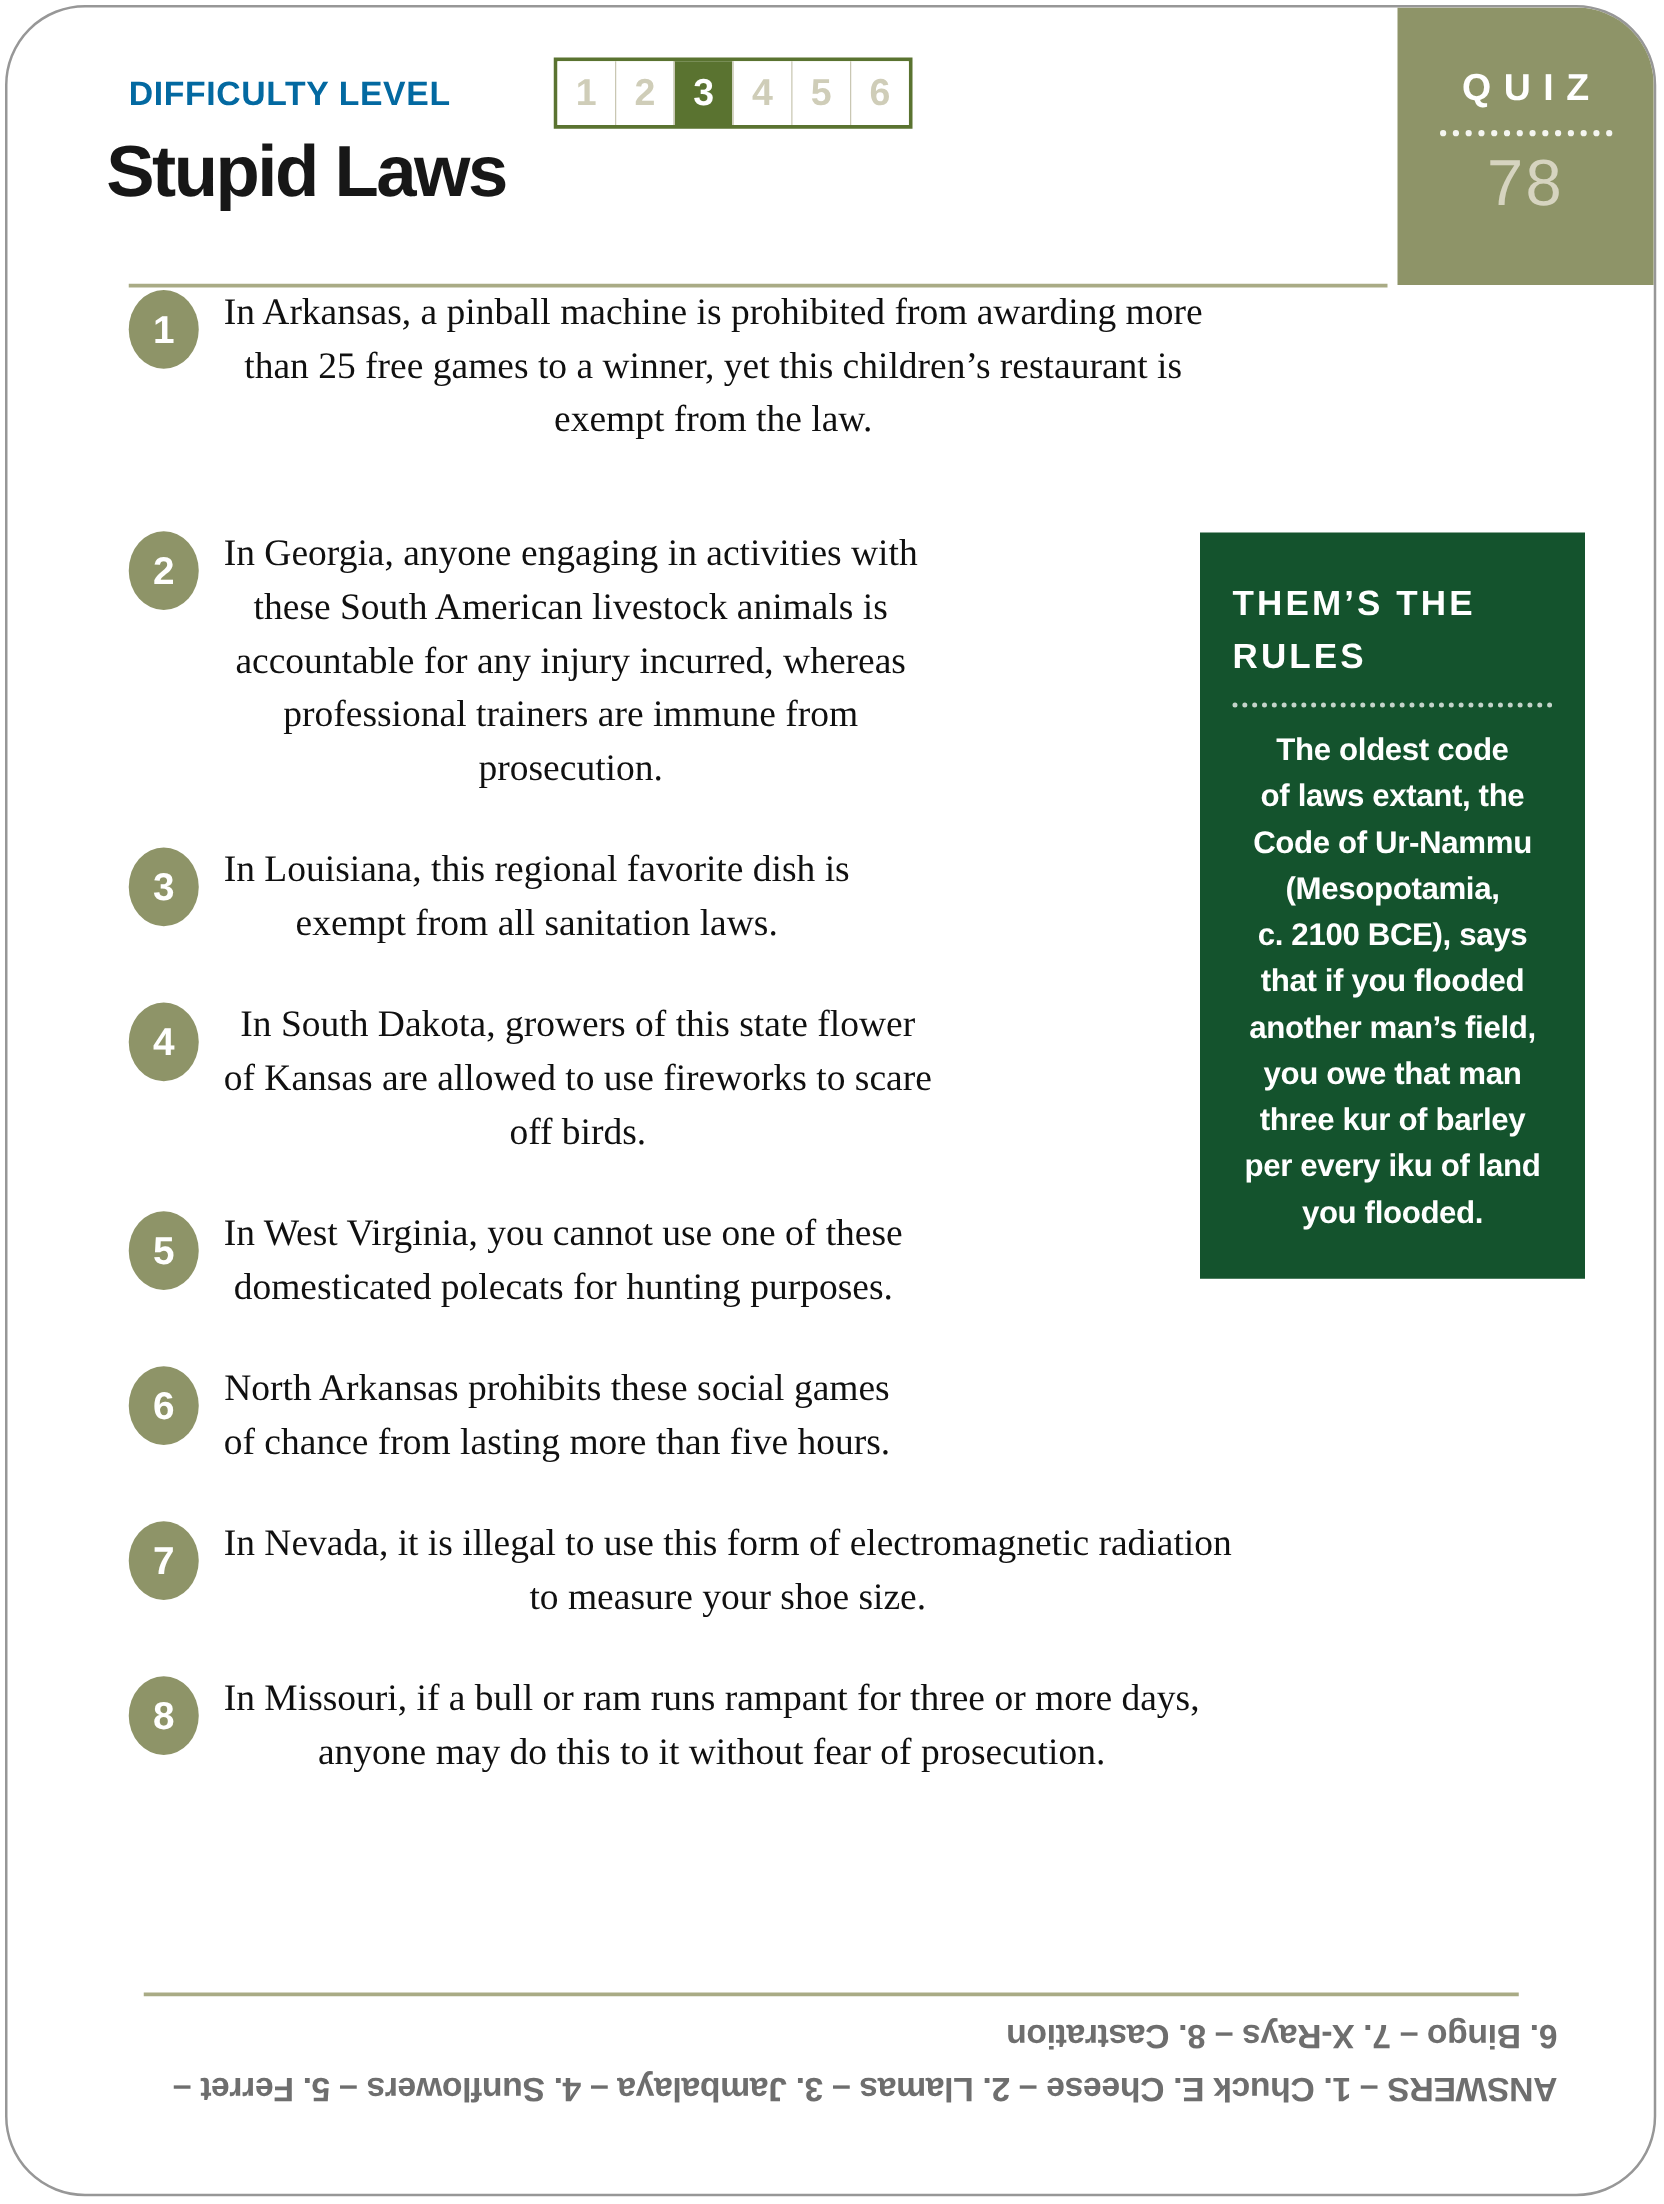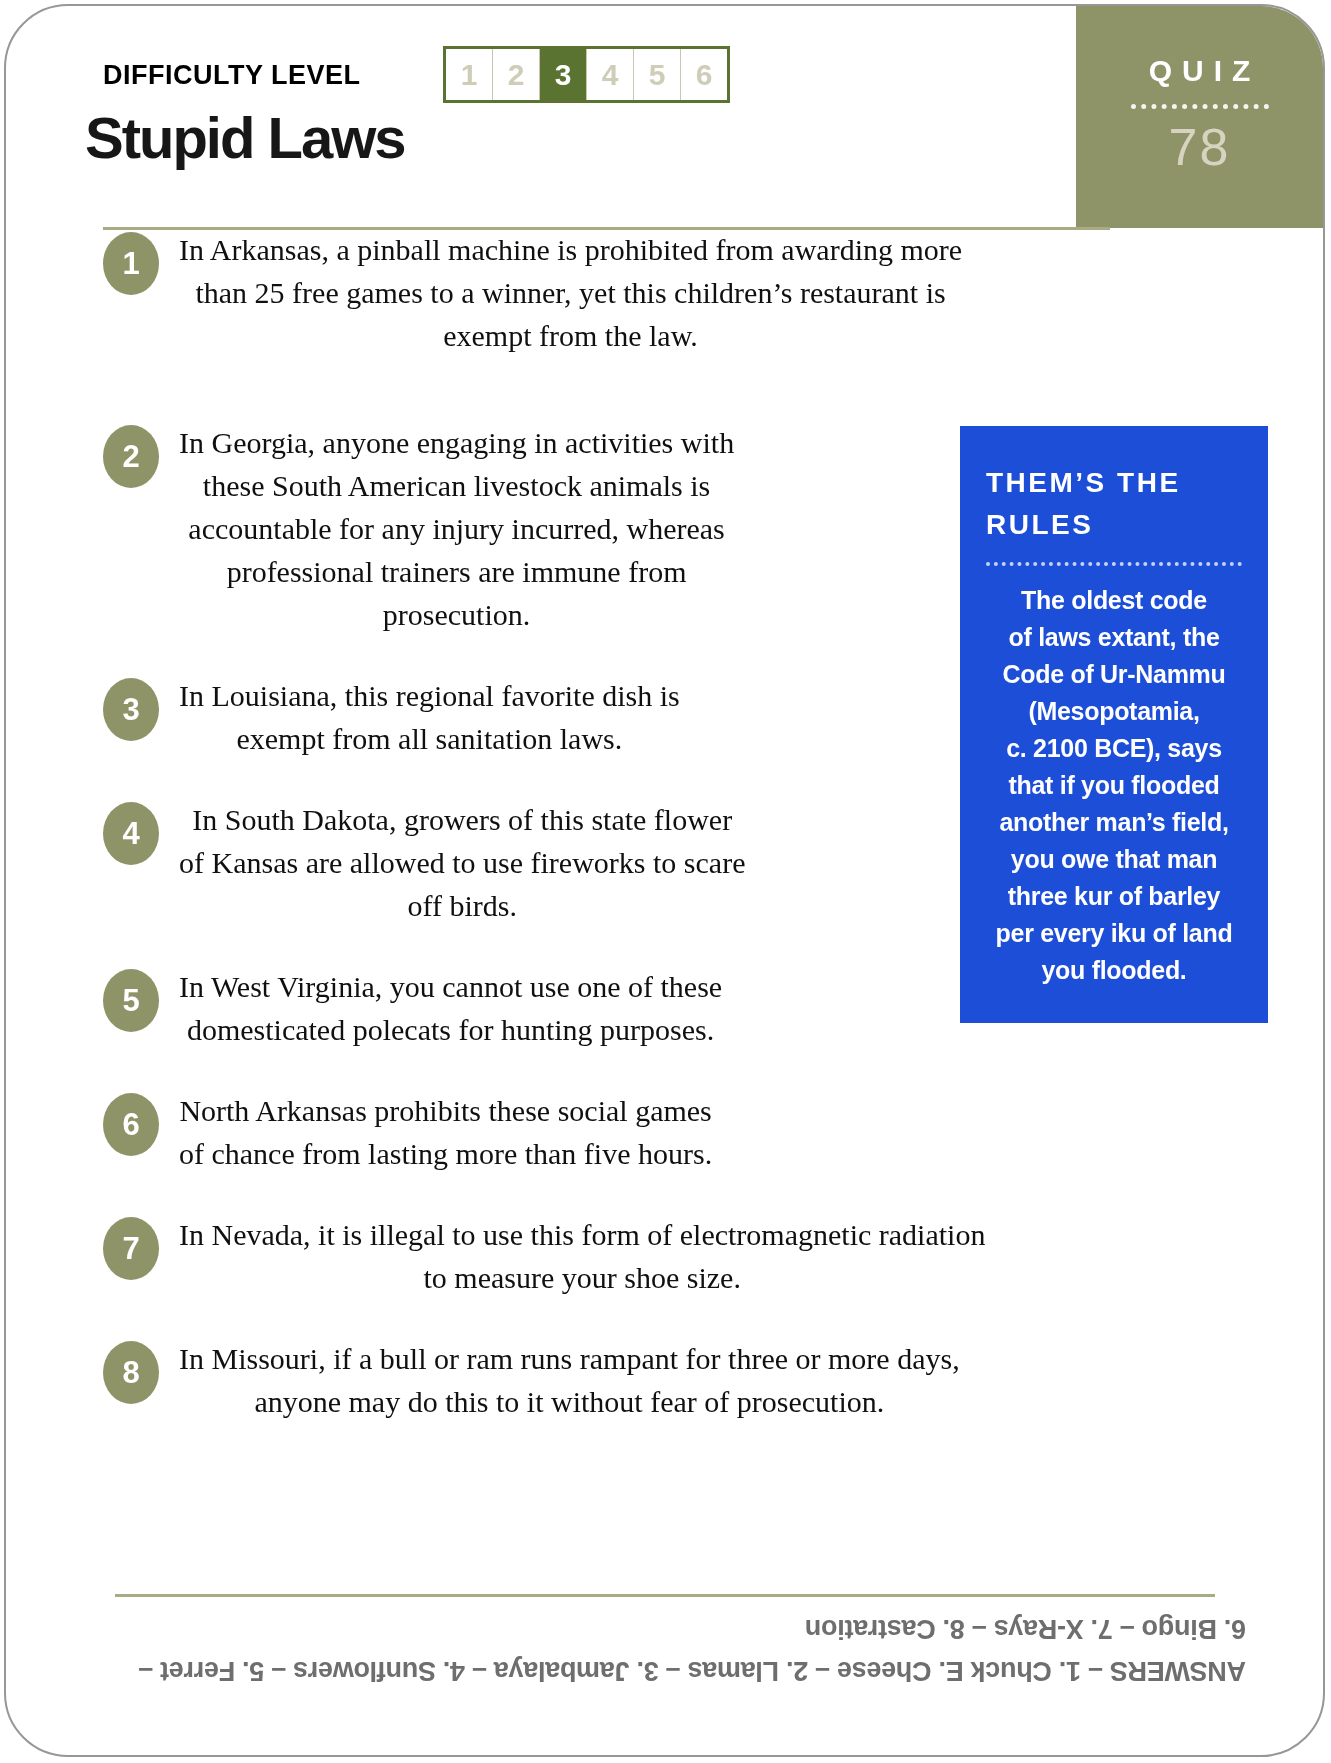--- a/index.html
+++ b/index.html
@@ -9,41 +9,41 @@
     -webkit-font-smoothing:antialiased;
   }
   .page{
     position:absolute;left:4px;top:4px;width:1321px;height:1753px;
     background:#fff;border:2px solid #979797;border-radius:64px;
     overflow:hidden;box-sizing:border-box;
   }
 
   
   .quiz-badge{
-    position:absolute;top:0;right:0;width:247px;height:222px;
+    position:absolute;top:0;right:0;width:205px;height:222px;
     background:#8E9468;text-align:center;
   }
   .quiz-label{
     margin-top:48px;font-size:30px;font-weight:bold;color:#ffffff;
     letter-spacing:10px;padding-left:10px;
   }
   .quiz-dotted{
     width:138px;margin:16px auto 12px;height:0;
     border-bottom:5px dotted rgba(255,255,255,.9);
   }
   .quiz-number{
     font-size:52px;font-weight:normal;color:#D6D4C0;line-height:1;letter-spacing:2px;
   }
 
   
   .difficulty-row{
     position:absolute;left:97px;top:40px;display:flex;align-items:center;
   }
   .difficulty-label{
-    width:340px;font-size:27px;font-weight:bold;color:#000000;
+    width:340px;font-size:27px;font-weight:bold;color:#0369a1;
     letter-spacing:.5px;line-height:56px;
   }
   .difficulty-scale{display:flex;border:3px solid #5A7330;background:#fff;}
   .difficulty-cell{
     width:46px;height:51px;display:flex;align-items:center;justify-content:center;
     font-size:30px;font-weight:bold;color:#CFCDB8;background:#fff;
     border-left:1px solid #C9C7B3;
   }
   .difficulty-cell:first-child{border-left:none;}
   .difficulty-cell.active{background:#5A7330;color:#fff;}
@@ -69,21 +69,21 @@
     display:flex;align-items:center;justify-content:center;margin-top:4px;
   }
   .q-text{
     margin:0 0 0 20px;font-family:"Liberation Serif",serif;
     font-size:30px;line-height:43px;color:#101010;white-space:pre-line;text-align:center;
   }
 
   
   .rules-box{
     position:absolute;left:954px;top:420px;width:308px;height:597px;
-    background:#1d4ed8;box-sizing:border-box;padding:36px 26px;color:#fff;
+    background:#14532d;box-sizing:border-box;padding:36px 26px;color:#fff;
   }
   .rules-title{
     margin:0;font-size:28px;font-weight:bold;letter-spacing:2.5px;
     line-height:1.5;white-space:pre-line;color:#fff;
   }
   .rules-dotted{
     height:0;border-bottom:4px dotted rgba(255,255,255,.75);margin:16px 0 16px;
   }
   .rules-body{
     margin:0;font-size:25px;font-weight:bold;letter-spacing:-.3px;

